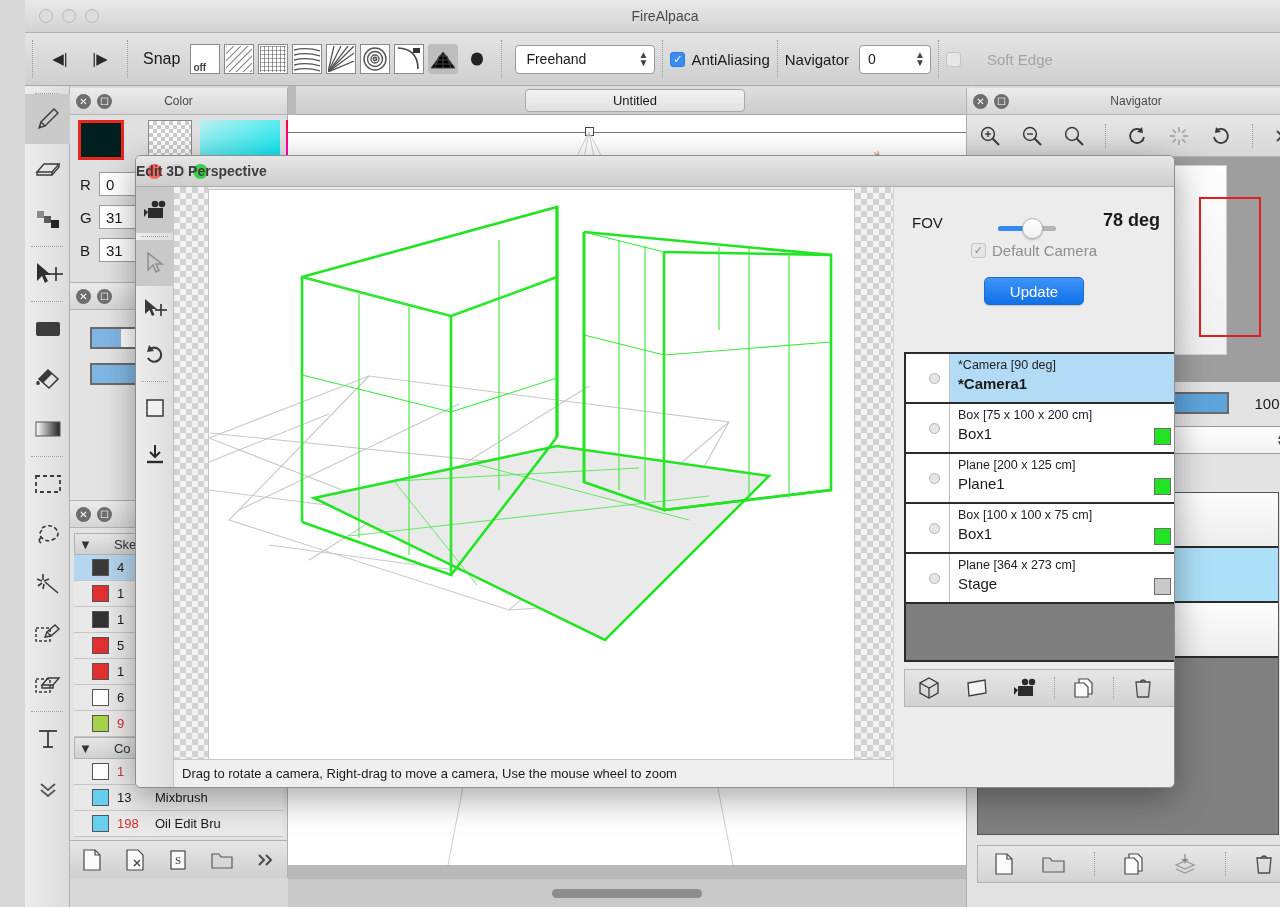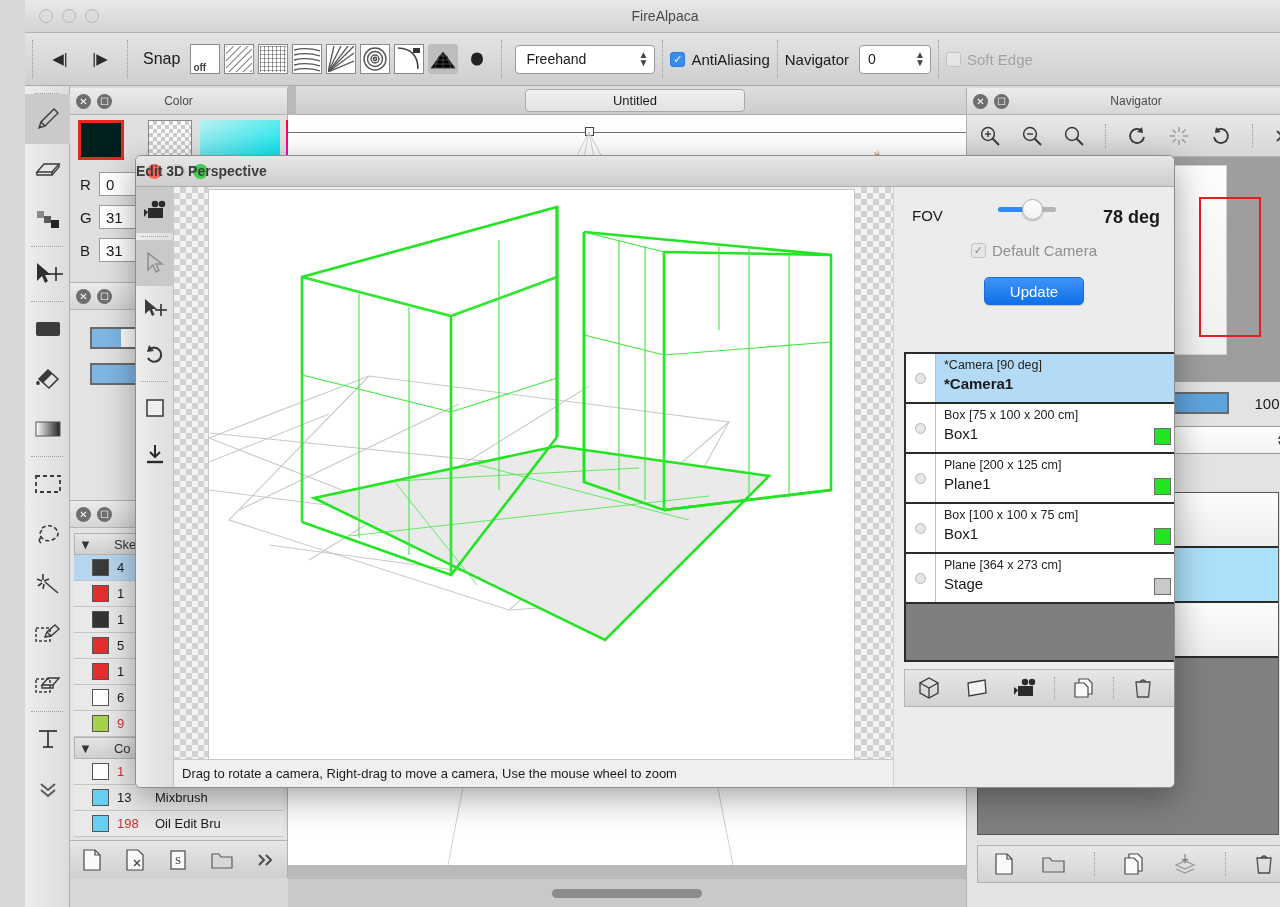--- a/index.html
+++ b/index.html
@@ -327,21 +327,21 @@
     background:#efefef; border-top:1px solid #c8c8c8;
     display:flex; align-items:center; padding-left:8px;
     font-size:13px; color:#1a1a1a;
   }
   .dlg-right {
     position:absolute; left:757px; top:31px; right:0; bottom:0; background:#ececec;
     border-left:1px solid #d4d4d4;
   }
   .fov-row {
     position:absolute; left:18px; top:20px; right:14px; height:24px;
-    display:flex; align-items:flex-start;gap:28px;
+    display:flex; align-items:flex-end;gap:28px;
   }
   .fov-label { font-size:15px; width:48px; }
   .fov-track {
     flex:1; height:5px; border-radius:3px; background:#b4b4b4; position:relative;
     margin:0 10px;
   }
   .fov-fill { position:absolute; left:0; top:0; bottom:0; width:46%; background:#2f8bf5; border-radius:3px; }
   .fov-knob {
     position:absolute; left:42%; top:-8px; width:21px; height:21px; border-radius:50%;
     background:linear-gradient(#ffffff,#f0f0f0); border:1px solid #b1b1b1;
@@ -362,21 +362,21 @@
     display:flex; align-items:center; justify-content:center;
     box-shadow:0 1px 1px rgba(0,0,0,.18);
   }
   .obj-list {
     position:absolute; left:10px; top:165px; width:275px; height:310px;
     background:#7f7f7f; border:2px solid #2b2b2b;
     overflow:hidden;
   }
   .obj-item {
     height:50px; background:#fff; border-bottom:2px solid #2b2b2b;
-    display:flex; align-items:stretch;
+    display:flex; align-items:stretch;padding-left:14px;
   }
   .obj-item.sel > .obj-body { background:#b3dbf5; }
   .obj-radio-cell {
     width:30px; background:#fff; display:flex; align-items:center; justify-content:center;
     border-right:1px solid #bfbfbf; flex:none;
   }
   .oradio {
     width:11px; height:11px; border-radius:50%;
     background:#e6e6e6; border:1px solid #b5b5b5;
   }
@@ -518,21 +518,21 @@
       <span class="chk on">✓</span>
       <span style="font-size:15px;">AntiAliasing</span>
     </div>
     <div class="tb-sep"></div>
     <div style="font-size:15px;margin-right:10px;">Navigator</div>
     <div class="numbox">
       <span>0</span>
       <span class="stepper">▲<br>▼</span>
     </div>
     <div class="tb-sep"></div>
-    <div style="display:flex;align-items:center;">
+    <div style="display:flex;align-items:center;gap:20px;">
       <span class="chk dim"></span>
       <span class="dimtext" style="font-size:15px;">Soft Edge</span>
     </div>
   </div>
 
   <div class="toolstrip">
     <div style="height:8px;border-bottom:1px dotted #9f9f9f;margin:0 10px;"></div>
     <div class="tool sel">
       <svg width="30" height="30" viewBox="0 0 30 30">
           <g fill="none" stroke="#3a3a3a" stroke-width="1.4">

